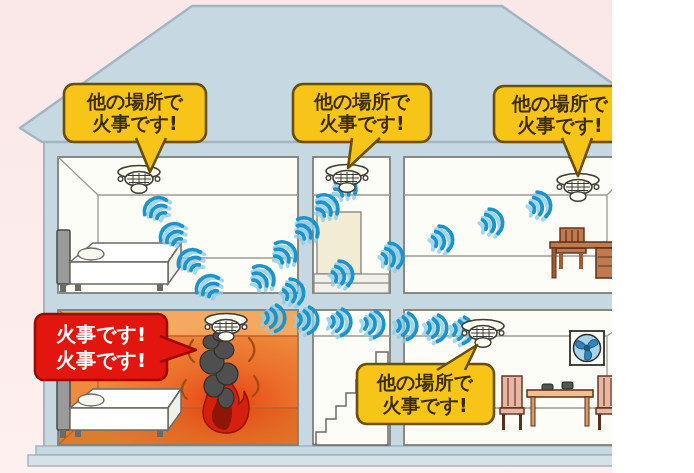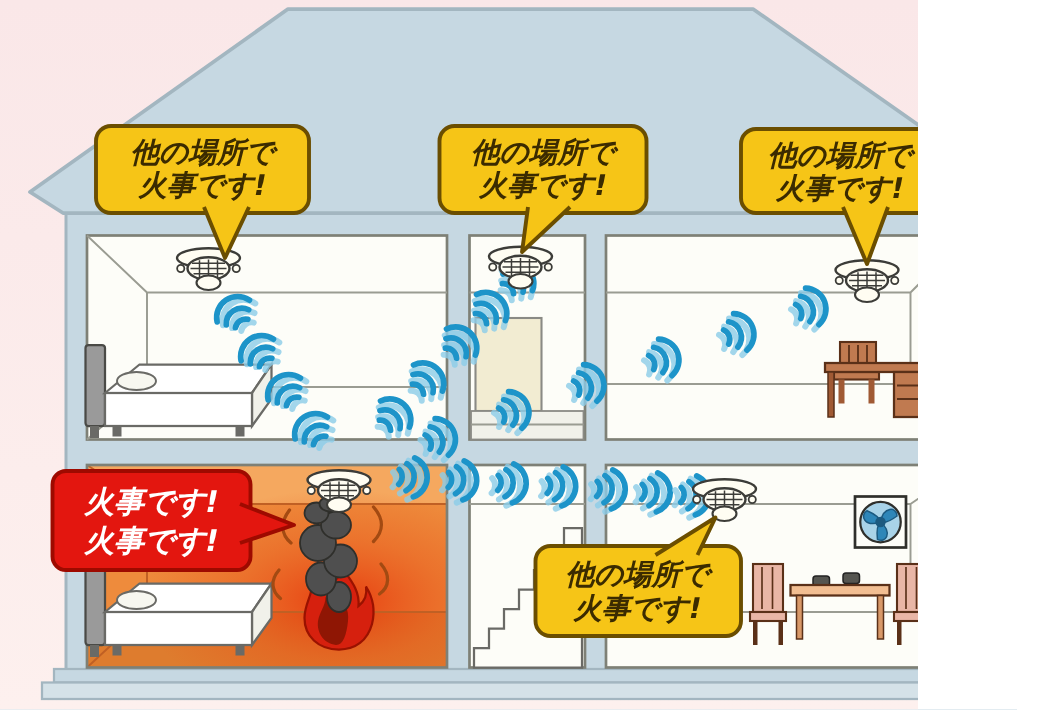--- a/index.html
+++ b/index.html
@@ -1,20 +1,19 @@
 <!DOCTYPE html>
 <html style="--background-pink: #FAE7E8; --house-blue-gray: #C6D8E2; --house-outline: #A3B6C0; --bubble-yellow: #F6C517; --bubble-border-brown: #6B4E00; --bubble-text-brown: #3B2B00; --alert-red: #E3160F; --alert-red-border: #9E0A00; --signal-blue: #1D94C9; --signal-blue-light: #8CCDE9; --fire-room-orange: #EE8B3C; --fire-glow-red: #E63008; --smoke-gray: #4F4F4F; --flame-red: #D6200E;"><head>
 <meta charset="utf-8">
 <style>
   html,body{margin:0;padding:0;}
   .stage{
     position:relative;width:612px;height:473px;overflow:hidden;
     background:linear-gradient(var(--background-pink,#FAE7E8),#FDF0EE);
     font-family:"DejaVu Sans",sans-serif;
-    font-style:italic;
   }
   .stage svg{position:absolute;left:0;top:0;}
   .rm{fill:#FDFDF8;stroke:#7E8076;stroke-width:1.8;}
   .jl{stroke:#9A9C92;stroke-width:1.3;fill:none;}
   .jlo{stroke:#C06024;stroke-width:1.3;fill:none;}
   .bub-y{fill:var(--bubble-yellow,#F6C517);stroke:var(--bubble-border-brown,#6B4E00);stroke-width:2.6;stroke-linejoin:round;}
   .bub-r{fill:var(--alert-red,#E3160F);stroke:var(--alert-red-border,#9E0A00);stroke-width:2.6;stroke-linejoin:round;}
   .bt{font-weight:bold;font-size:19px;fill:var(--bubble-text-brown,#3B2B00);text-anchor:middle;font-family:"DejaVu Sans",sans-serif;}
   .btr{font-weight:bold;font-size:20px;fill:#FFFFFF;text-anchor:middle;font-family:"DejaVu Sans",sans-serif;}
   .sig-dark{stroke:var(--signal-blue,#1D94C9);}

